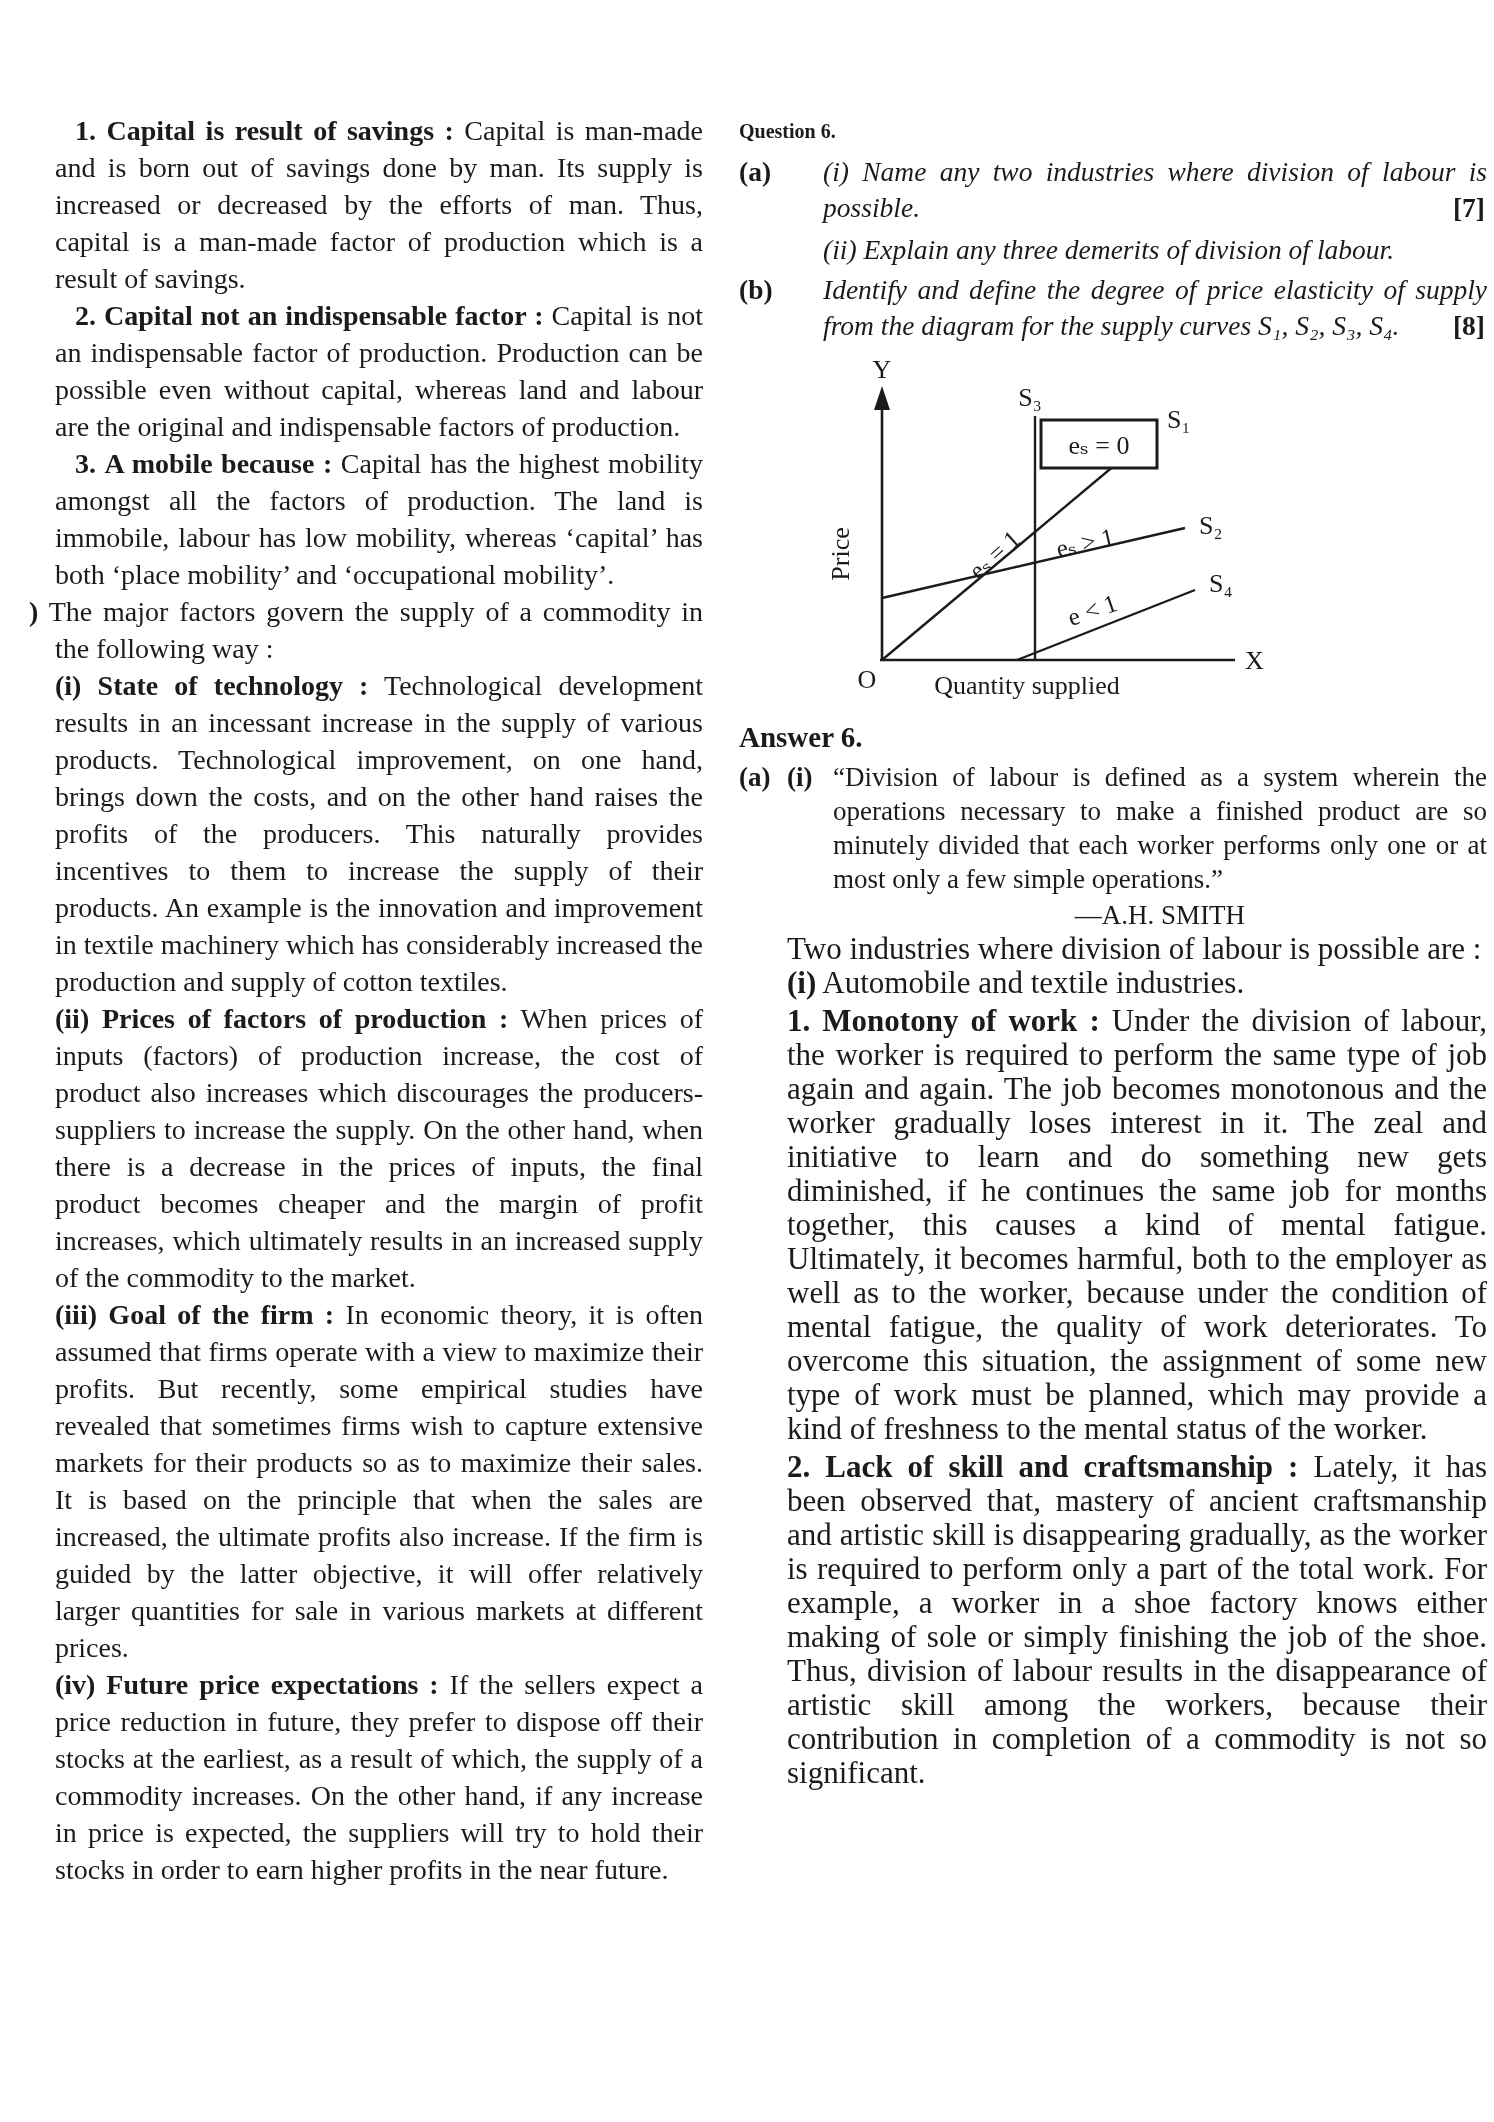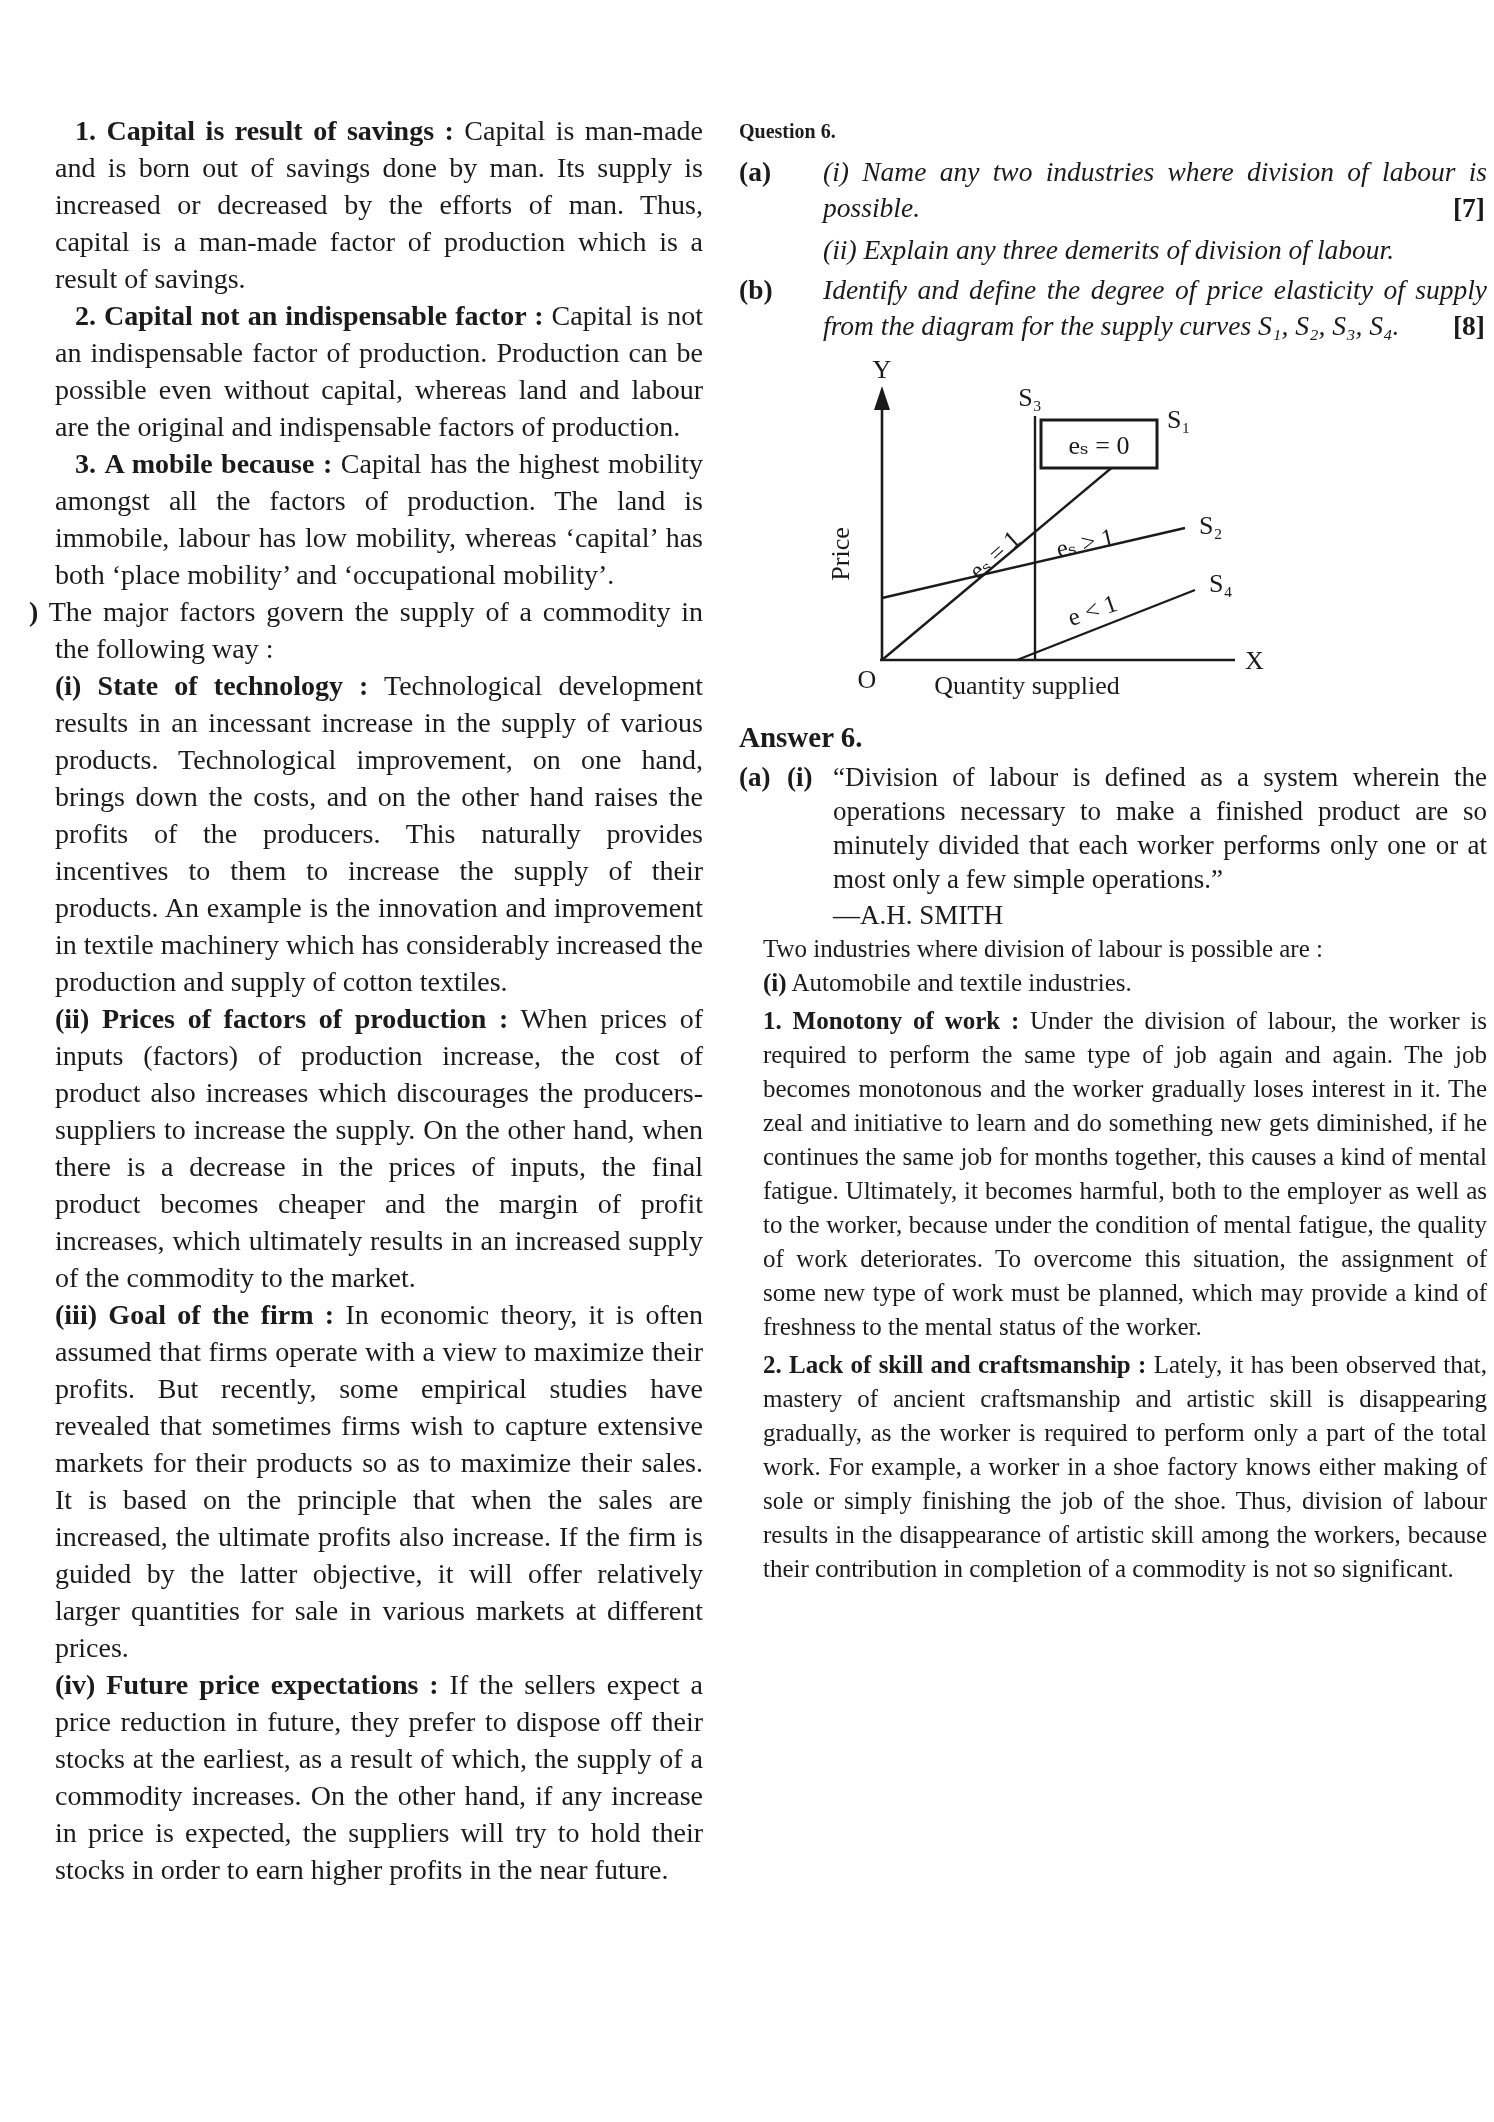--- a/index.html
+++ b/index.html
@@ -31,22 +31,22 @@
   
   .diagram-wrap{margin:14px 0 10px 48px;}
   svg text{fill:#1b1b1b;font-family:"Liberation Serif","DejaVu Serif","DejaVu Sans",serif;}
 
   
   .atitle{font-size:29px;font-weight:bold;margin:10px 0 4px 0;line-height:38px;}
   .arow{display:flex;font-size:27px;line-height:34px;}
   .amarker{width:48px;flex:none;font-weight:bold;}
   .aimarker{width:46px;flex:none;font-weight:bold;}
   .aquote{flex:1;text-align:justify;}
-  .attribution{text-align:left;margin-top:2px;}
-  .a-rest{margin-left:24px;font-size:25px;line-height:34px;}
+  .attribution{text-align:center;margin-top:2px;}
+  .a-rest{margin-left:48px;font-size:31px;line-height:34px;}
   .a-rest p{margin:0;text-align:justify;}
   .a-rest .sp{margin-top:4px;}
   .bmark{font-weight:bold;}
 </style>
 </head>
 <body>
 
 <div class="page">
 
   <div class="col-left">

